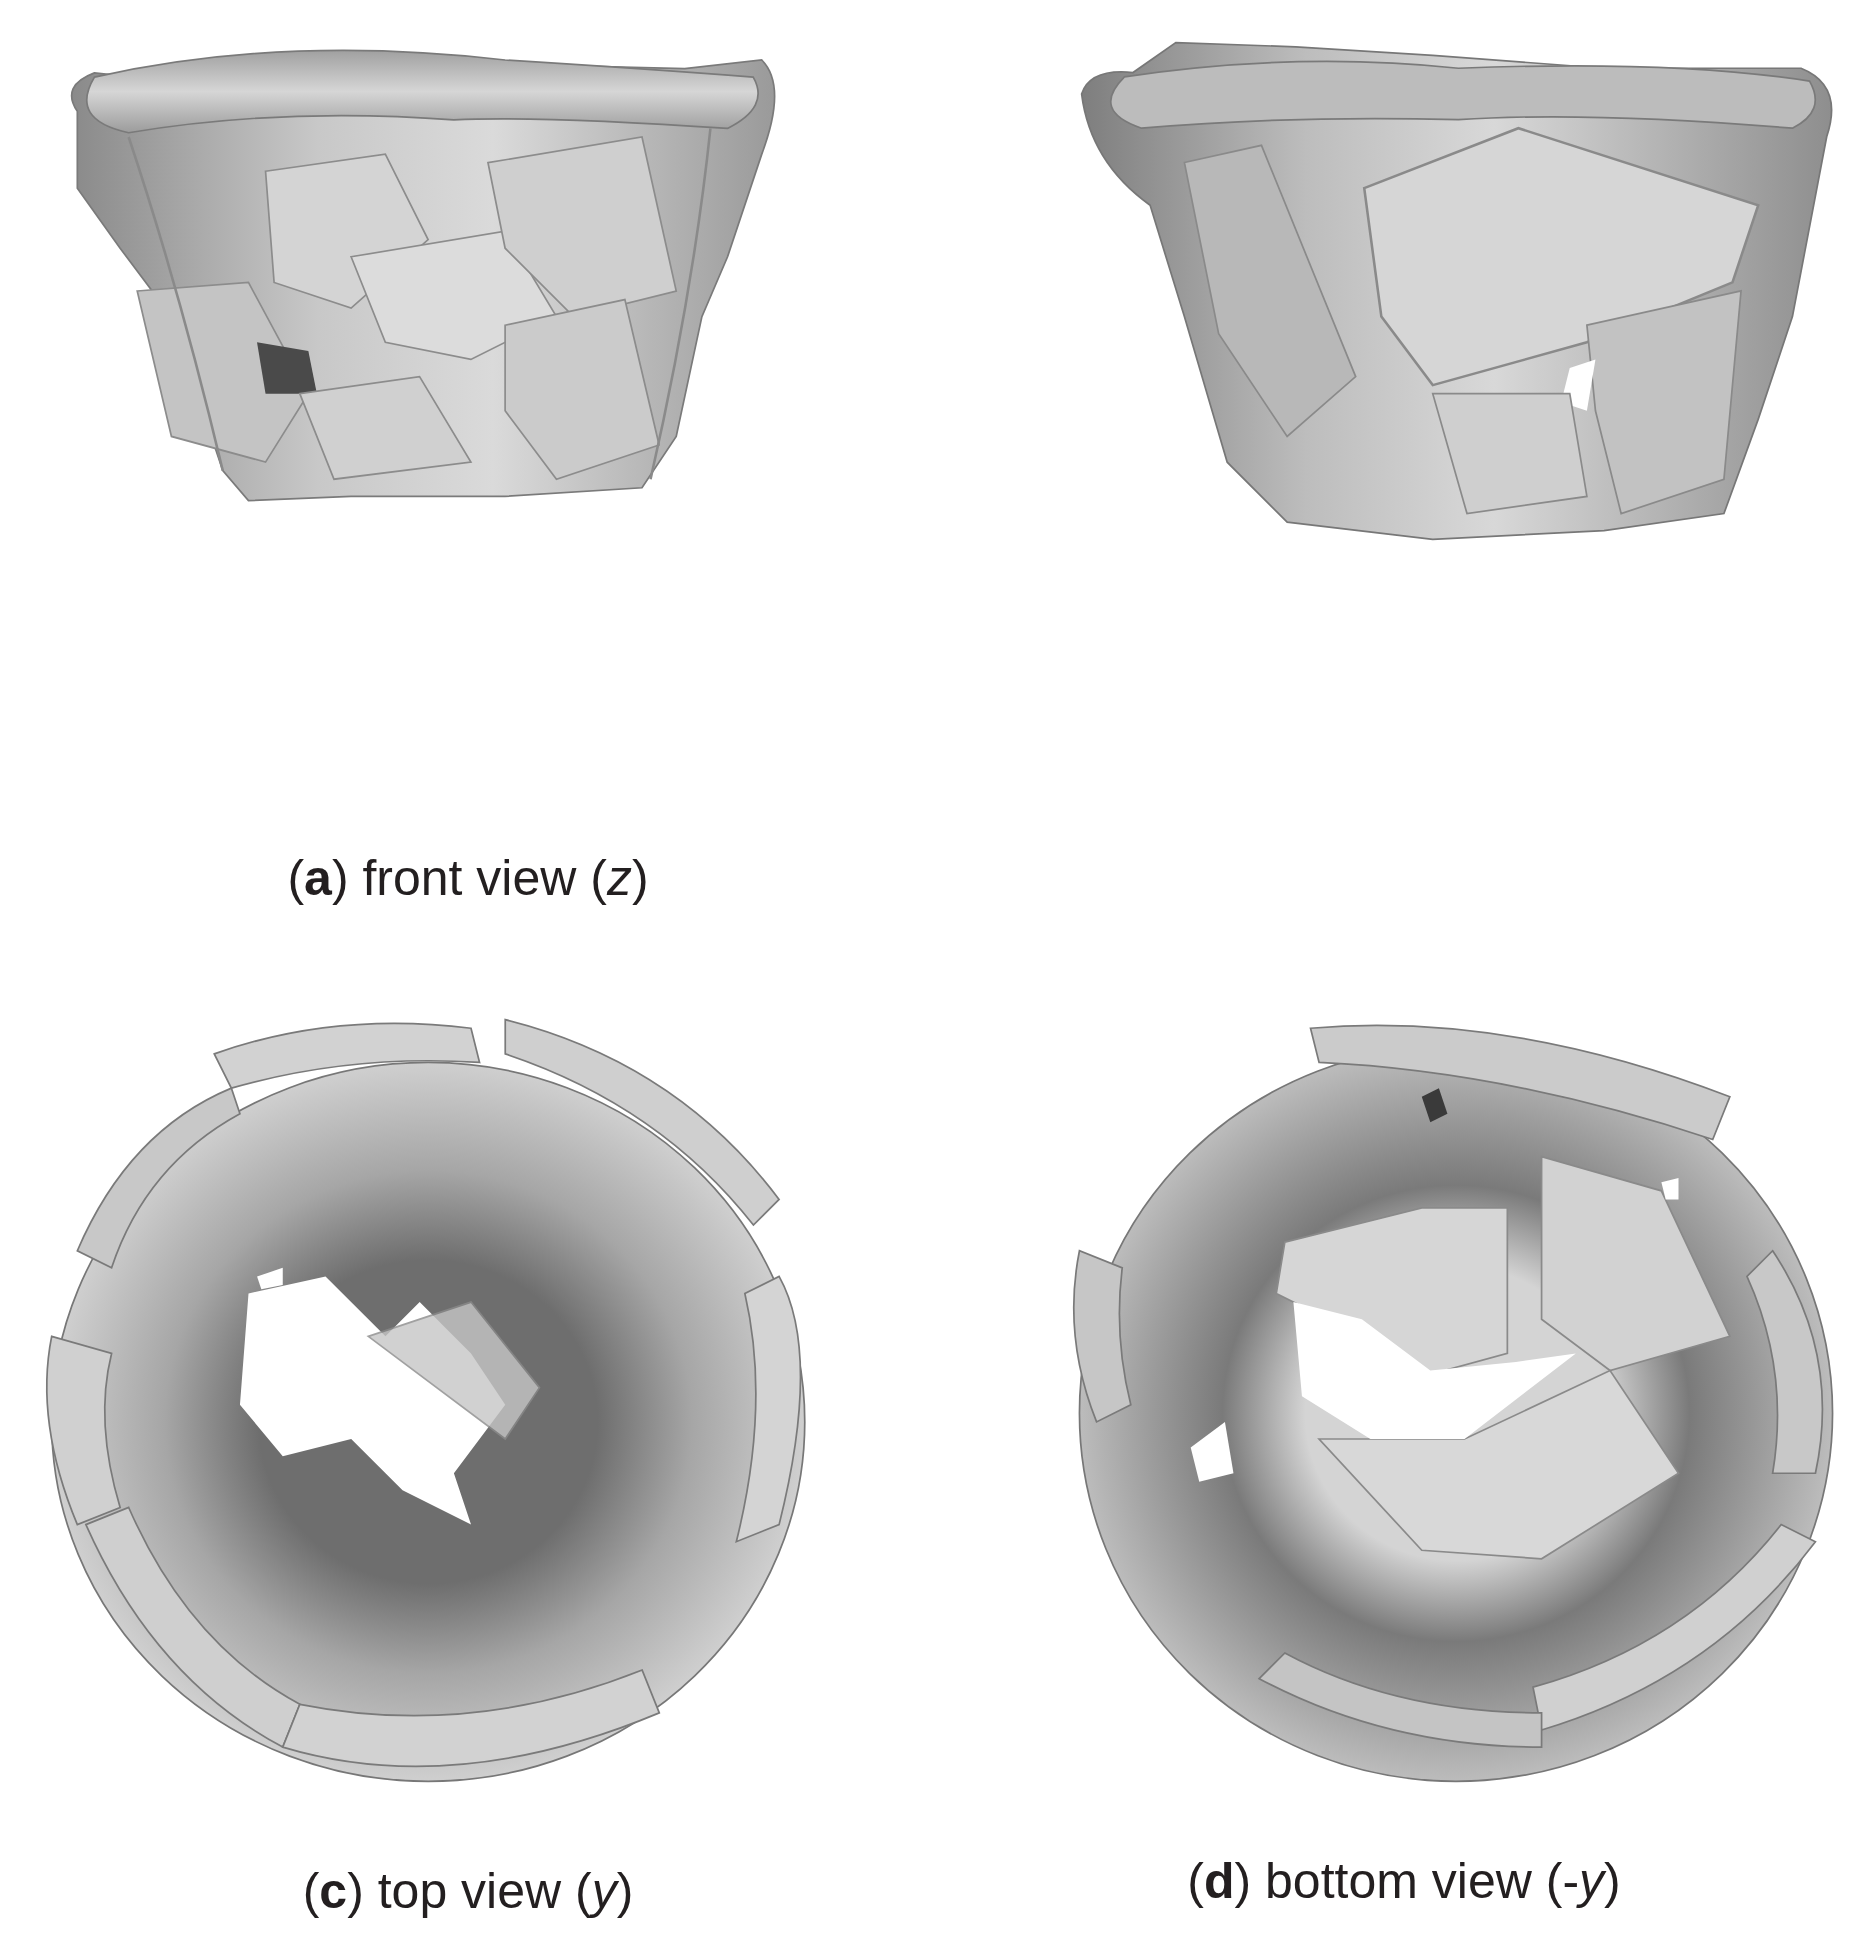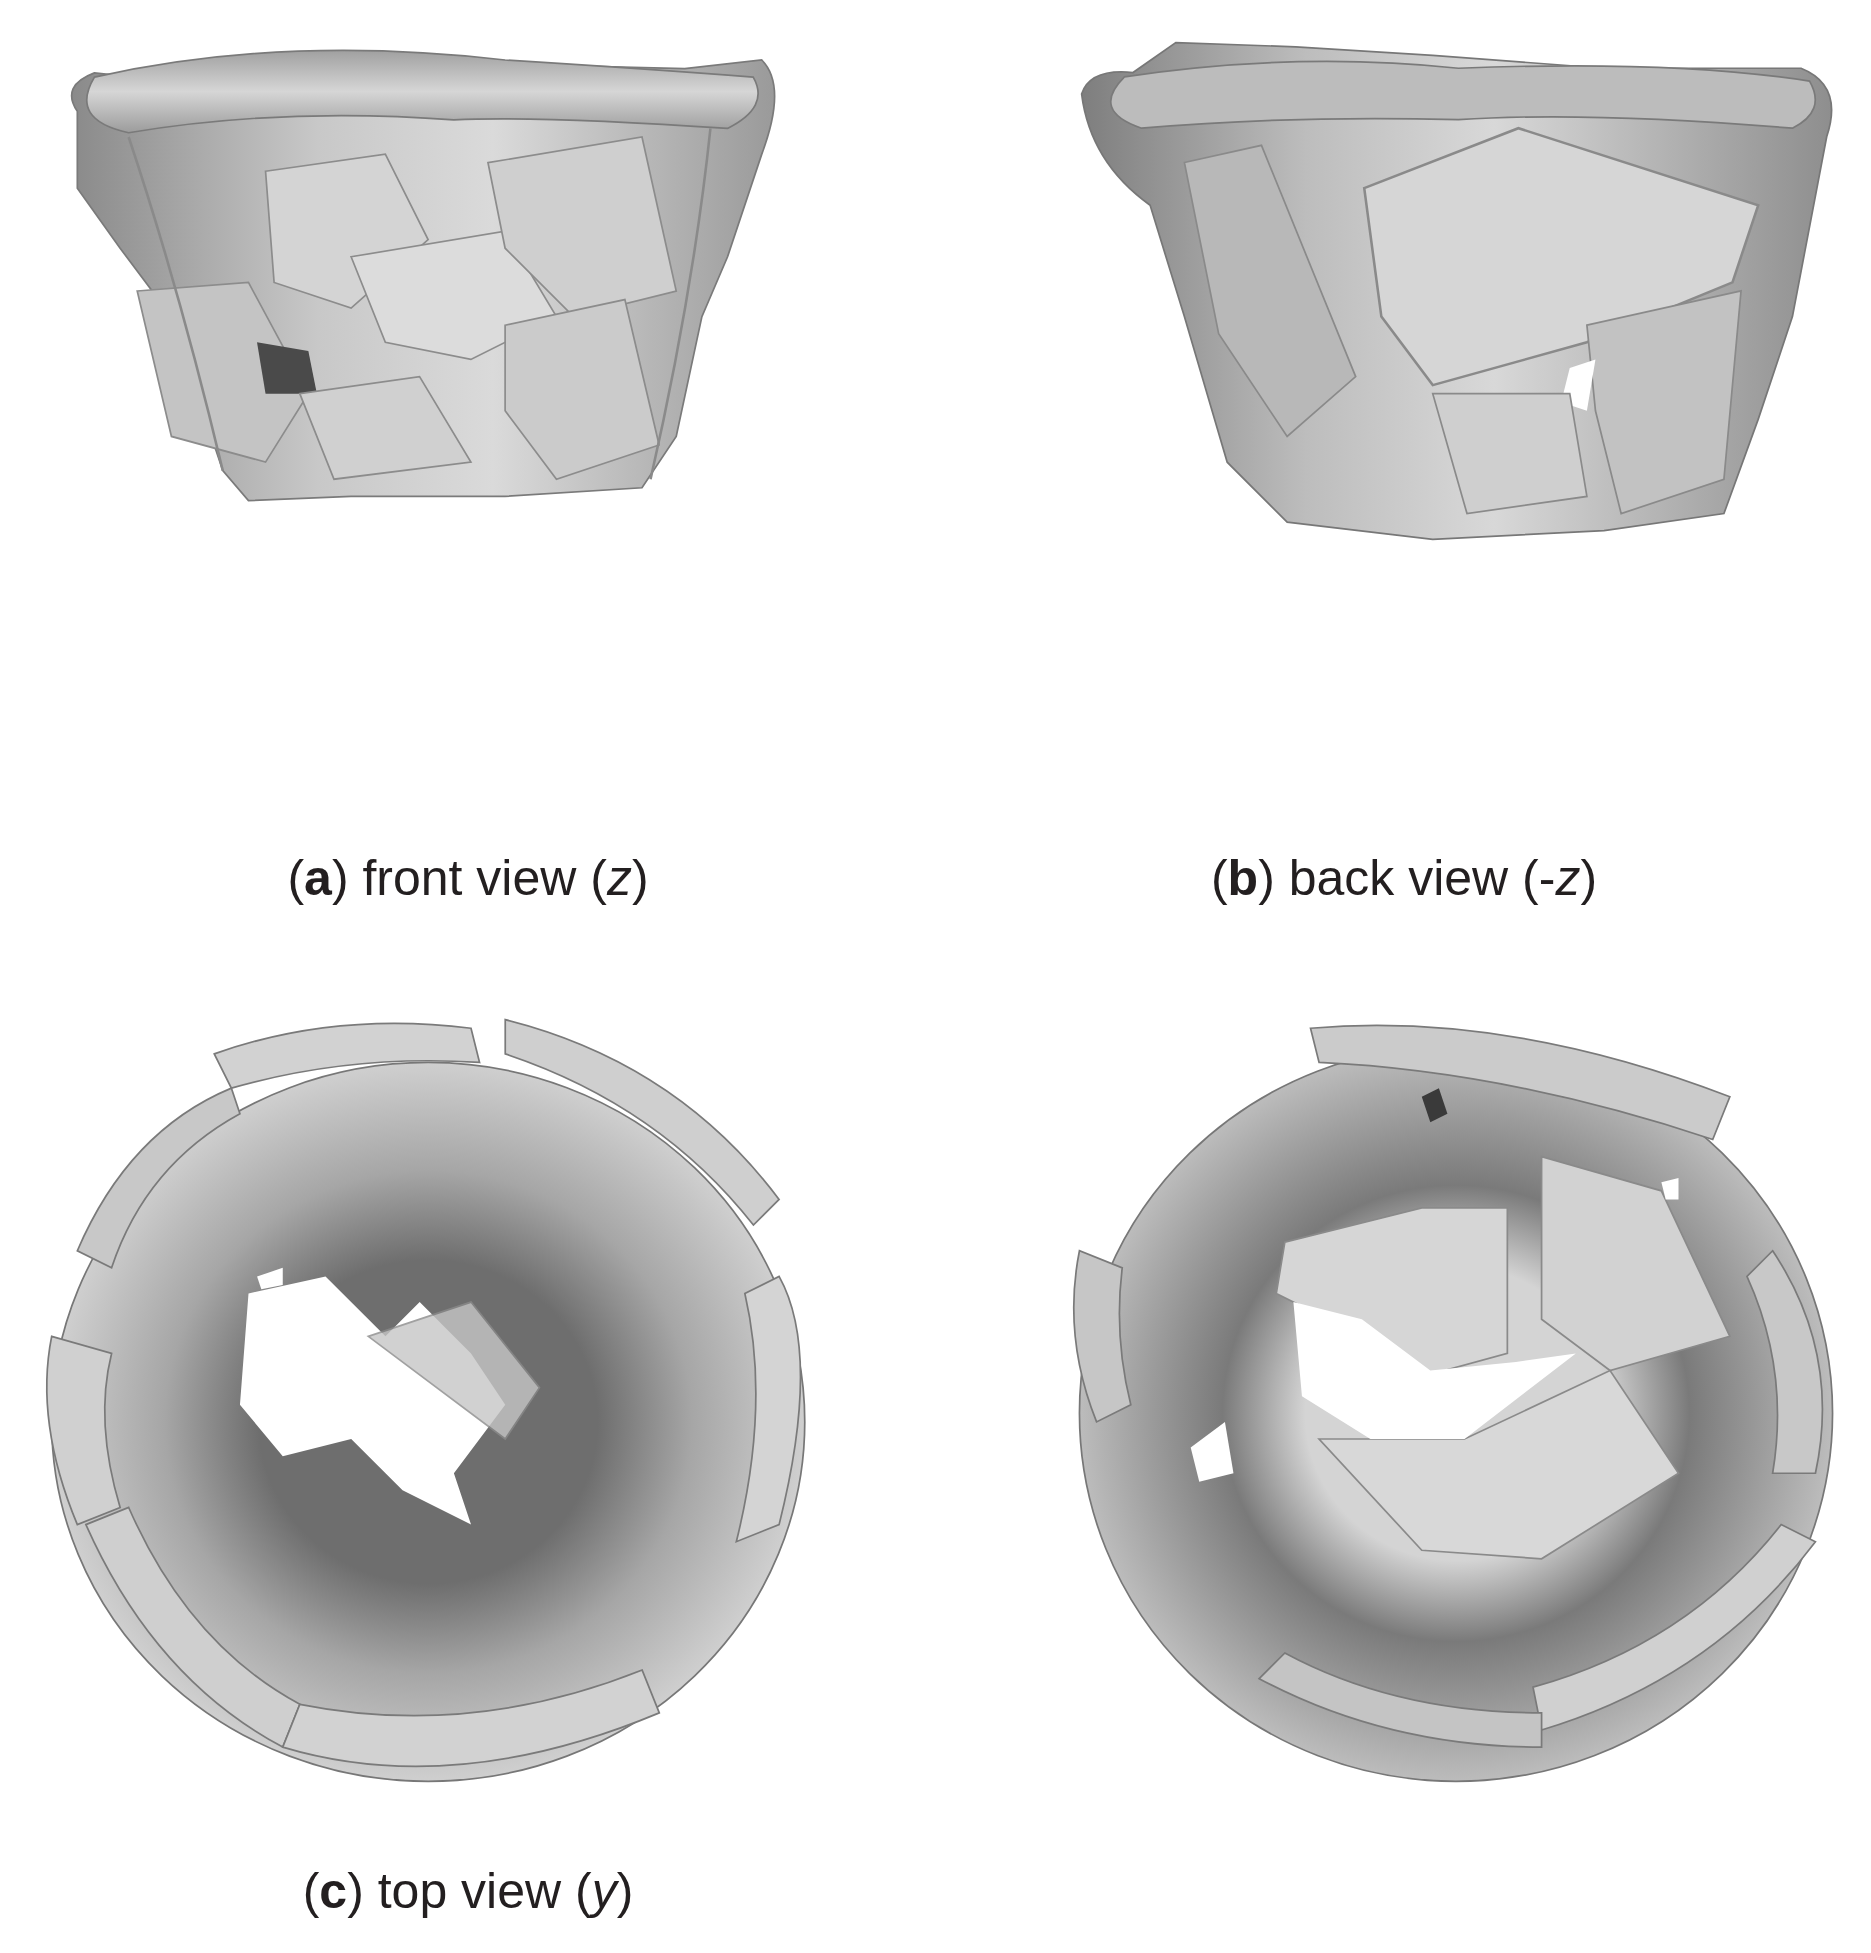--- a/index.html
+++ b/index.html
@@ -67,23 +67,20 @@
         </defs>
         <path d="M10,70 Q20,40 70,45 L120,10 L260,15 L420,25 L620,40 L850,40 Q900,60 880,120 L840,330 L800,450 L760,560 L620,580 L420,590 L250,570 L180,500 L130,330 L90,200 Q20,150 10,70 Z" fill="url(#gb1)" stroke="#777" stroke-width="2"></path>
         <path d="M60,50 Q260,20 450,40 Q700,30 860,55 Q880,90 840,110 Q600,90 450,100 Q250,95 80,110 Q20,90 60,50 Z" fill="#bcbcbc" stroke="#7a7a7a" stroke-width="2"></path>
         <path d="M340,180 L520,110 L800,200 L770,290 L600,360 L420,410 L360,330 Z" fill="#d6d6d6" stroke="#8a8a8a" stroke-width="3"></path>
         <path d="M130,150 L220,130 L330,400 L250,470 L170,350 Z" fill="#b8b8b8" stroke="#8a8a8a" stroke-width="2"></path>
         <path d="M600,340 L780,300 L760,520 L640,560 L610,440 Z" fill="#c2c2c2" stroke="#8a8a8a" stroke-width="2"></path>
         <path d="M580,390 L610,380 L600,440 L570,430 Z" fill="#ffffff"></path>
         <path d="M420,420 L580,420 L600,540 L460,560 Z" fill="#cfcfcf" stroke="#8a8a8a" stroke-width="2"></path>
       </svg>
     </div>
-    <div class="caption" style="left:0;top:848px;width:936px;">
-      <span>(</span><span class="lbl">b</span><span>) </span><span>back view</span><span> (</span><span>-</span><span class="var">z</span><span>)</span>
-    </div>
   </div>
 
   <div class="panel" style="left:0;top:977px;width:936px;height:977px;">
     <div class="render" style="left:26px;top:17px;width:813px;height:813px;">
       <svg width="813" height="813" viewBox="0 0 950 950">
         <defs>
           <radialGradient id="gc1" cx="0.5" cy="0.5" r="0.5">
             <stop offset="0.45" stop-color="#6e6e6e"></stop>
               <stop offset="0.7" stop-color="#a6a6a6"></stop>
               <stop offset="1" stop-color="#cfcfcf"></stop>
@@ -129,16 +126,19 @@
         <path d="M260,290 L420,250 L520,250 L520,420 L410,450 L330,390 L250,350 Z" fill="#d6d6d6" stroke="#8a8a8a" stroke-width="2"></path>
         <path d="M560,190 L700,230 L780,400 L640,440 L560,380 Z" fill="#d2d2d2" stroke="#8a8a8a" stroke-width="2"></path>
         <path d="M300,520 L470,520 L640,440 L720,560 L560,660 L420,650 Z" fill="#d8d8d8" stroke="#8a8a8a" stroke-width="2"></path>
 
         <path d="M270,360 L350,380 L430,440 L530,430 L600,420 L470,520 L360,520 L280,470 Z" fill="#ffffff"></path>
         <path d="M150,530 L190,500 L200,560 L160,570 Z" fill="#ffffff"></path>
         <path d="M420,120 L440,110 L450,140 L430,150 Z" fill="#3a3a3a"></path>
         <path d="M700,220 L720,215 L720,240 L705,240 Z" fill="#ffffff"></path>
       </svg>
     </div>
+    <div class="caption" style="left:0;top:874px;width:936px;">
+      <span>(</span><span class="lbl">d</span><span>) </span><span>bottom view</span><span> (</span><span>-</span><span class="var">y</span><span>)</span>
+    </div>
   </div>
 
 </div>
 
 
 </body></html>

